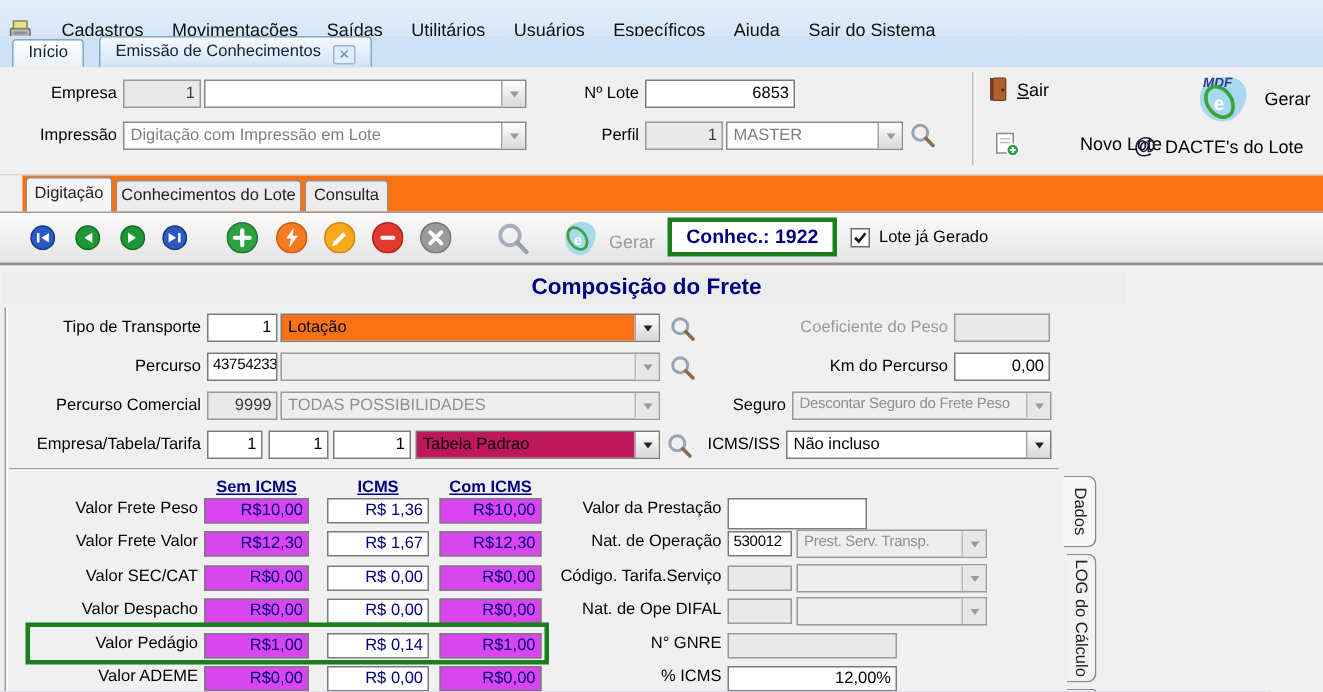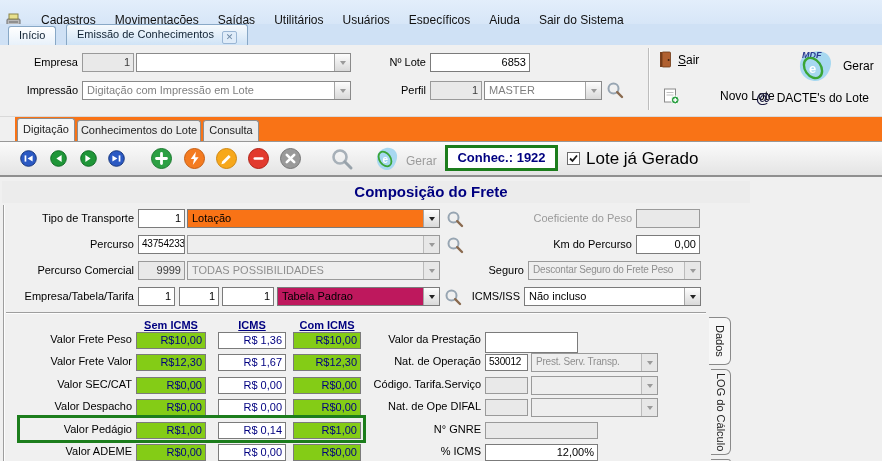--- a/index.html
+++ b/index.html
@@ -26,21 +26,21 @@
     background:#dfecf9; border:1px solid #9ab6d4; border-radius:2px; color:#6b87a3;
     font-size:9px; line-height:11px; text-align:center; font-weight:bold; }
   
   .hpanel { position:absolute; left:0; top:45px; width:882px; height:72px; background:#f0f0f0;
     border-bottom:1px solid #d9d9d9; }
   .lbl { position:absolute; font-size:11px; line-height:19px; text-align:right; white-space:nowrap; }
   .lbl.dis { color:#9a9a9a; }
   .field { position:absolute; height:19px; border:1px solid #7b7b7b; background:#fff;
     padding:2px 3px 0; text-align:right; white-space:nowrap; overflow:hidden; }
   .field.dis { background:#e9e9e9; color:#3c3c3c; border-color:#9a9a9a; }
-  .field.cell { color:#000080; background:#84cc16; height:17px; padding-top:1px; }
+  .field.cell { color:#000080; background:#d946ef; height:17px; padding-top:1px; }
   .field.cell.wht { background:#fff; }
   .tight { font-size:10px; letter-spacing:-0.2px; }
   .combo { position:absolute; height:19px; border:1px solid #7b7b7b; background:#fff; }
   .combo .t { position:absolute; left:0; right:16px; top:0; bottom:0; padding:2px 4px 0;
     white-space:nowrap; overflow:hidden; }
   .combo .ab { position:absolute; right:0; top:0; bottom:0; width:16px;
     background:linear-gradient(#fdfdfd,#d9d9d9); border-left:1px solid #a5a5a5;
     display:flex; align-items:center; justify-content:center; }
   .combo .ab i { width:0; height:0; border:3.5px solid transparent; border-top:4.5px solid #222;
     margin-top:4px; }
@@ -64,21 +64,21 @@
   .stab.sel { background:#f5f5f5; z-index:2; }
   
   .toolbar { position:absolute; left:0; top:141px; width:882px; height:36px;
     background:linear-gradient(#fbfbfb,#e4e4e4);
     border-top:1px solid #989898; border-bottom:2px solid #8f8f8f; }
   .tbico { position:absolute; width:21px; height:21px; top:6px; }
   .tbico.nav { width:17px; height:17px; top:8px; }
   .greenbox { position:absolute; border:3px solid #1c7d1c; background:#fff; }
   .conhec { color:#000080; font-weight:bold; font-size:13px; text-align:center; line-height:20px; }
   .cbx { position:absolute; width:13px; height:13px; background:#fff; border:1px solid #6b6b6b; }
-  .cbxlbl { position:absolute; font-size:17px; line-height:15px; }
+  .cbxlbl { position:absolute; font-size:11px; line-height:15px; }
   .tb-gerar { position:absolute; font-size:12px; color:#9b9b9b; }
   
   .main { position:absolute; left:0; top:177px; width:882px; height:284px; background:#f0f0f0; }
   .titleband { position:absolute; left:2px; top:4px; width:748px; height:22px; background:#ececec;
     text-align:center; padding-left:110px; }
   .title { font-size:15px; font-weight:bold; color:#000080; line-height:22px; white-space:nowrap; }
   .vline { position:absolute; left:3px; top:28px; bottom:0; width:2px;
     border-left:1px solid #9e9e9e; border-right:1px solid #fdfdfd; }
   .sep { position:absolute; height:2px; border-top:1px solid #9e9e9e; border-bottom:1px solid #fdfdfd; }
   .thead { position:absolute; font-size:11px; font-weight:bold; color:#000080;

